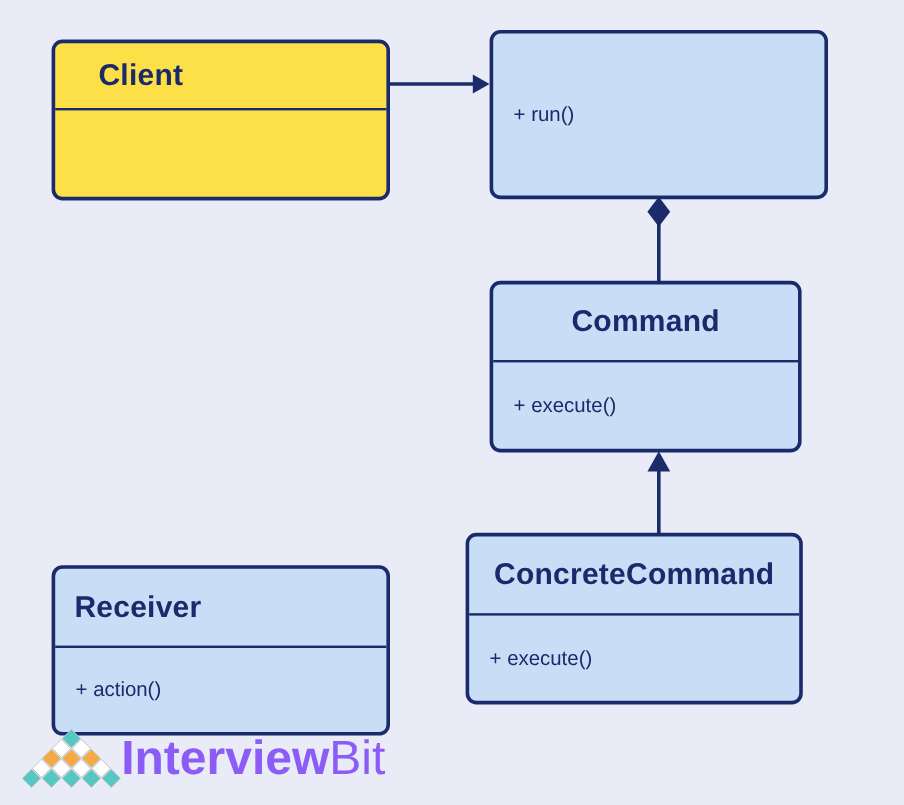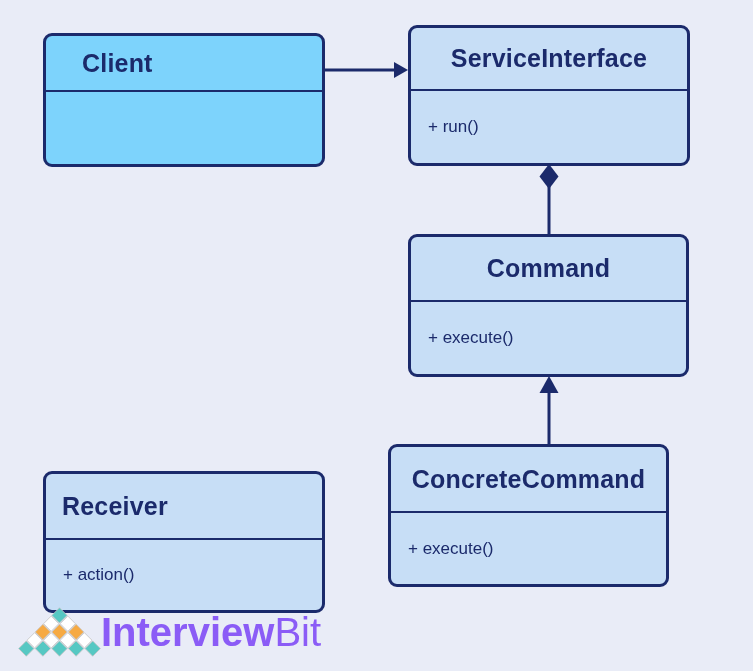--- a/index.html
+++ b/index.html
@@ -23,21 +23,21 @@
   .class-box {
     position: absolute;
     box-sizing: border-box;
     border: 3px solid #1b2a6b;
     border-radius: 9px;
     display: flex;
     flex-direction: column;
     color: #1b2a6b;
   }
   .box-blue   { background: #c7def6; }
-  .box-yellow { background: #7dd3fc; }
+  .box-yellow { background: #fde047; }
   .box-header {
     box-sizing: border-box;
     border-bottom: 2.5px solid #1b2a6b;
     display: flex;
     align-items: center;
     font-weight: bold;
     font-size: 25px;
     letter-spacing: 0.2px;
   }
   .box-header.centered { justify-content: center; }
@@ -47,21 +47,21 @@
     align-items: center;
     font-size: 17px;
     font-weight: 400;
     padding-left: 17px;
   }
   
   .client    { left: 43px;  top: 33px;  width: 282px; height: 134px; }
   .client .box-header    { flex: 0 0 56px; padding-left: 36px; }
   .service   { left: 408px; top: 25px;  width: 282px; height: 141px; }
   .service .box-header   { flex: 0 0 63px; }
-  .command   { left: 408px; top: 234px; width: 281px; height: 143px; }
+  .command   { left: 408px; top: 234px; width: 260px; height: 143px; }
   .command .box-header   { flex: 0 0 65px; }
   .concrete  { left: 388px; top: 444px; width: 281px; height: 143px; }
   .concrete .box-header  { flex: 0 0 66px; }
   .receiver  { left: 43px;  top: 443px; width: 282px; height: 142px; margin-top: 28px; }
   .receiver .box-header  { flex: 0 0 66px; padding-left: 16px; }
 
   
   .logo {
     position: absolute;
     left: 18px;
@@ -102,21 +102,20 @@
       <polygon points="549,376 558.5,393 539.5,393" fill="#1b2a6b"></polygon>
     </g>
   </svg>
 
   <div class="class-box box-yellow client">
     <div class="box-header">Client</div>
     <div class="box-body"></div>
   </div>
 
   <div class="class-box box-blue service">
-    <div class="box-header centered">ServiceInterface</div>
     <div class="box-body">+ run()</div>
   </div>
 
   <div class="class-box box-blue command">
     <div class="box-header centered">Command</div>
     <div class="box-body">+ execute()</div>
   </div>
 
   <div class="class-box box-blue concrete">
     <div class="box-header centered">ConcreteCommand</div>

